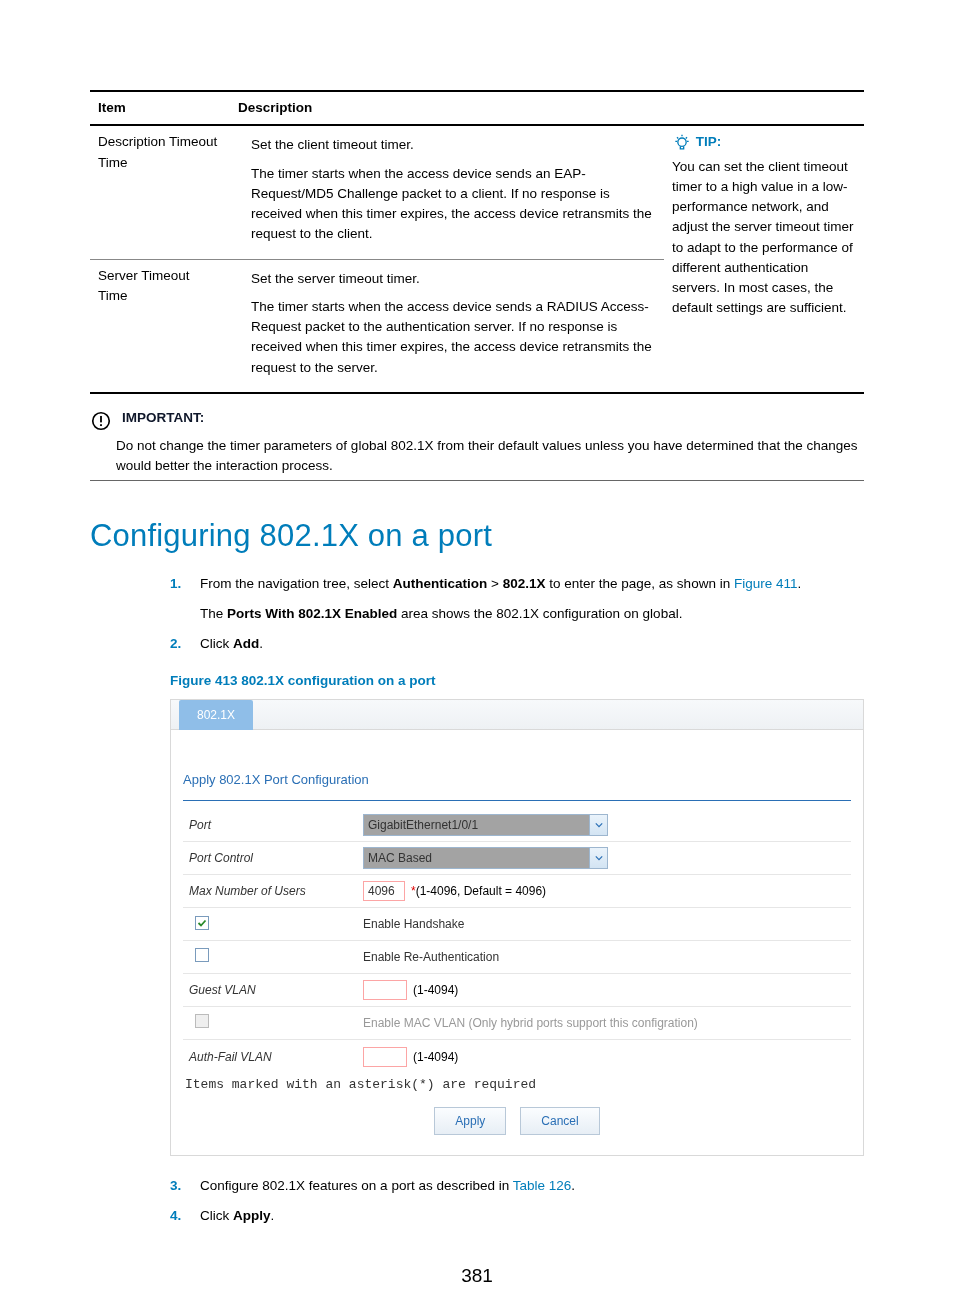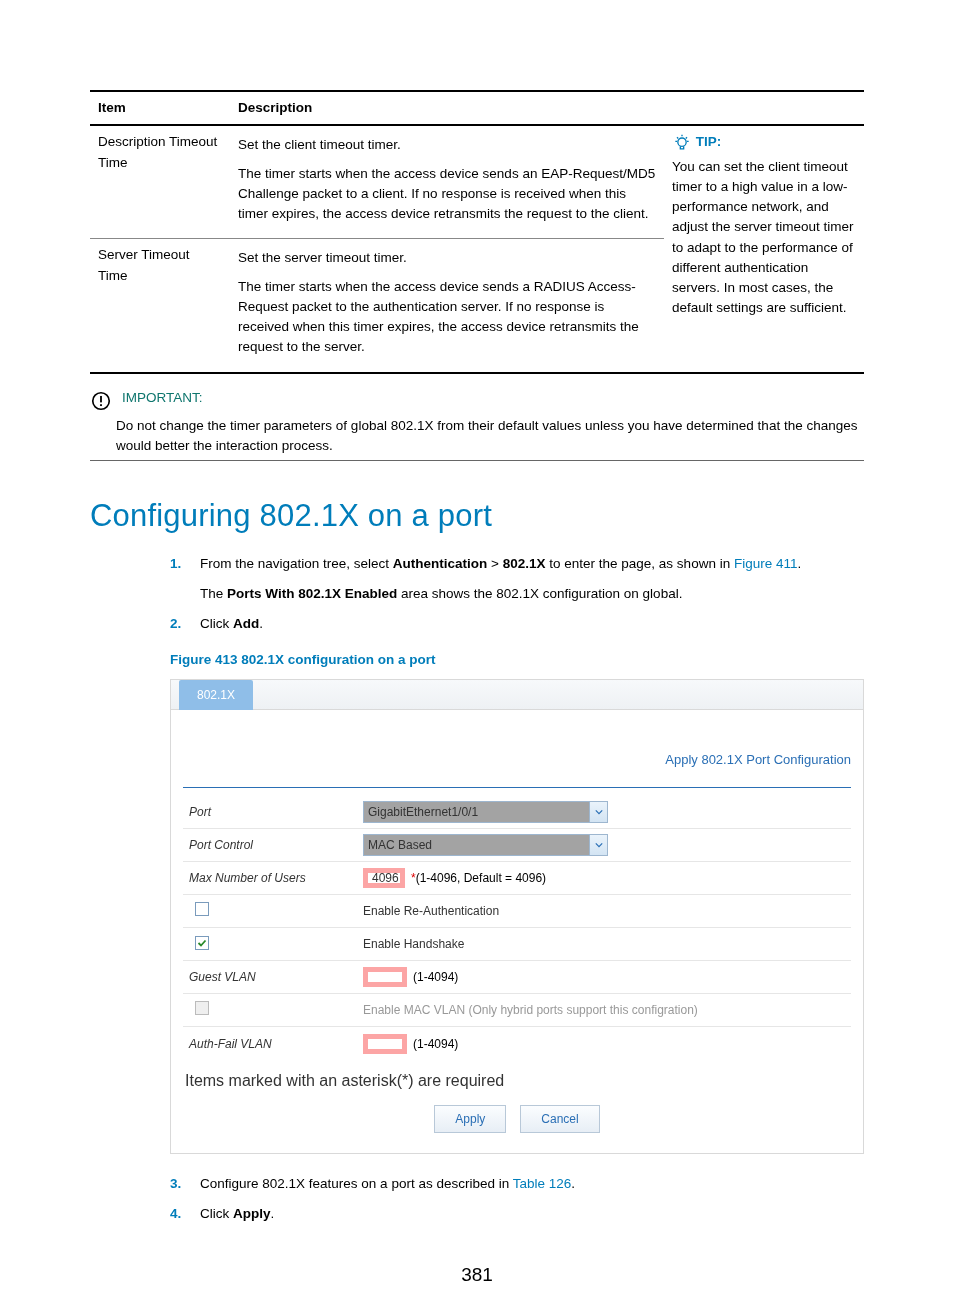--- a/index.html
+++ b/index.html
@@ -43,22 +43,22 @@
       width: 20px;
       height: 20px;
       vertical-align: middle;
     }
     .important-box {
       margin-top: 14px;
       border-bottom: 1px solid #666;
       padding-bottom: 4px;
     }
     .important-header {
-      color: #0f766e;
-      font-weight: normal;
+      color: #0f172a;
+      font-weight: bold;
     }
     .important-row {
       display: flex;
       align-items: flex-start;
       gap: 10px;
     }
     .important-icon {
       width: 22px;
       height: 22px;
       flex: 0 0 22px;
@@ -128,23 +128,22 @@
     .figure-content {
       padding: 40px 12px 20px 12px;
       font-family: Verdana, Arial, sans-serif;
       font-size: 12px;
       color: #333;
     }
     .section-title-line {
       color: #2a6fb5;
       font-size: 13px;
       border-bottom: 1.5px solid #2a6fb5;
-      padding-bottom: 18px;
+      padding-bottom: 11px;
       margin-bottom: 8px;
-      text-align: right;
     }
     .form-row {
       display: flex;
       align-items: center;
       min-height: 33px;
       border-bottom: 1px solid #e6e6e6;
     }
     .form-row.noborder { border-bottom: none; }
     .form-label {
       width: 180px;
@@ -171,21 +170,21 @@
       width: 18px;
       height: 100%;
       border-left: 1px solid #9db6cf;
       background: linear-gradient(#eaf3fb,#d3e4f3);
       display: flex;
       align-items: center;
       justify-content: center;
     }
     .arrow-svg { width: 8px; height: 8px; }
     .input-box {
-      border: 5px solid #fca5a5;
+      border: 1px solid #fca5a5;
       background: #fff;
       height: 20px;
       font-size: 12px;
       padding: 0 4px;
       display: inline-flex;
       align-items: center;
     }
     .checkbox {
       width: 14px; height: 14px;
       border: 1px solid #7a9bbc;
@@ -194,44 +193,45 @@
       align-items: center;
       justify-content: center;
       margin-left: 6px;
     }
     .checkbox.disabled { background: #efefef; border-color: #bbb; }
     .check-svg { width: 10px; height: 10px; }
     .hint { color: #000; }
     .red-star { color: #d00; }
     .disabled-text { color: #999; }
     .note-line {
-      font-size: 16px;
-      margin-top: 9px;
+      font-size: 13px;
+      margin-top: 2px;
       padding-left: 2px;
+      font-family: Liberation Mono, monospace;
     }
     .button-row {
       display: flex;
       gap: 14px;
       justify-content: center;
       margin-top: 12px;
     }
     .btn {
       border: 1px solid #b8c8d8;
       background: linear-gradient(#fbfdff,#e7eef5);
       color: #2a6fb5;
       font-size: 12px;
       padding: 4px 20px;
       cursor: pointer;
     }
     .page-number {
       text-align: center;
       margin-top: 36px;
       font-size: 19px;
     }
-    .desc-para { margin: 3px 0 8px 0; }
+    .desc-para { margin: 3px 0 8px 13px; }
   </style>
 </head>
 <body>
 
 <table class="main-table">
   <thead>
     <tr>
       <th class="col-item">Item</th>
       <th colspan="2">Description</th>
     </tr>
@@ -334,34 +334,34 @@
     <div class="form-row">
       <div class="form-label">Max Number of Users</div>
       <div class="form-value">
         <div class="input-box" style="width:42px">4096</div>
         <span><span class="red-star">*</span><span class="hint">(1-4096, Default = 4096)</span></span>
       </div>
     </div>
 
     <div class="form-row">
       <div class="form-label">
-        <span class="checkbox"></span>
-      </div>
-      <div class="form-value">Enable Re-Authentication</div>
-    </div>
-
-    <div class="form-row">
-      <div class="form-label">
         <span class="checkbox">
           <svg class="check-svg" viewBox="0 0 10 10">
               <path d="M1.5 5 L4 7.5 L8.5 2.5" fill="none" stroke="#2a8a2a" stroke-width="1.8"></path>
             </svg>
         </span>
       </div>
       <div class="form-value">Enable Handshake</div>
+    </div>
+
+    <div class="form-row">
+      <div class="form-label">
+        <span class="checkbox"></span>
+      </div>
+      <div class="form-value">Enable Re-Authentication</div>
     </div>
 
     <div class="form-row">
       <div class="form-label">Guest VLAN</div>
       <div class="form-value">
         <div class="input-box" style="width:44px"></div>
         <span class="hint">(1-4094)</span>
       </div>
     </div>
 

